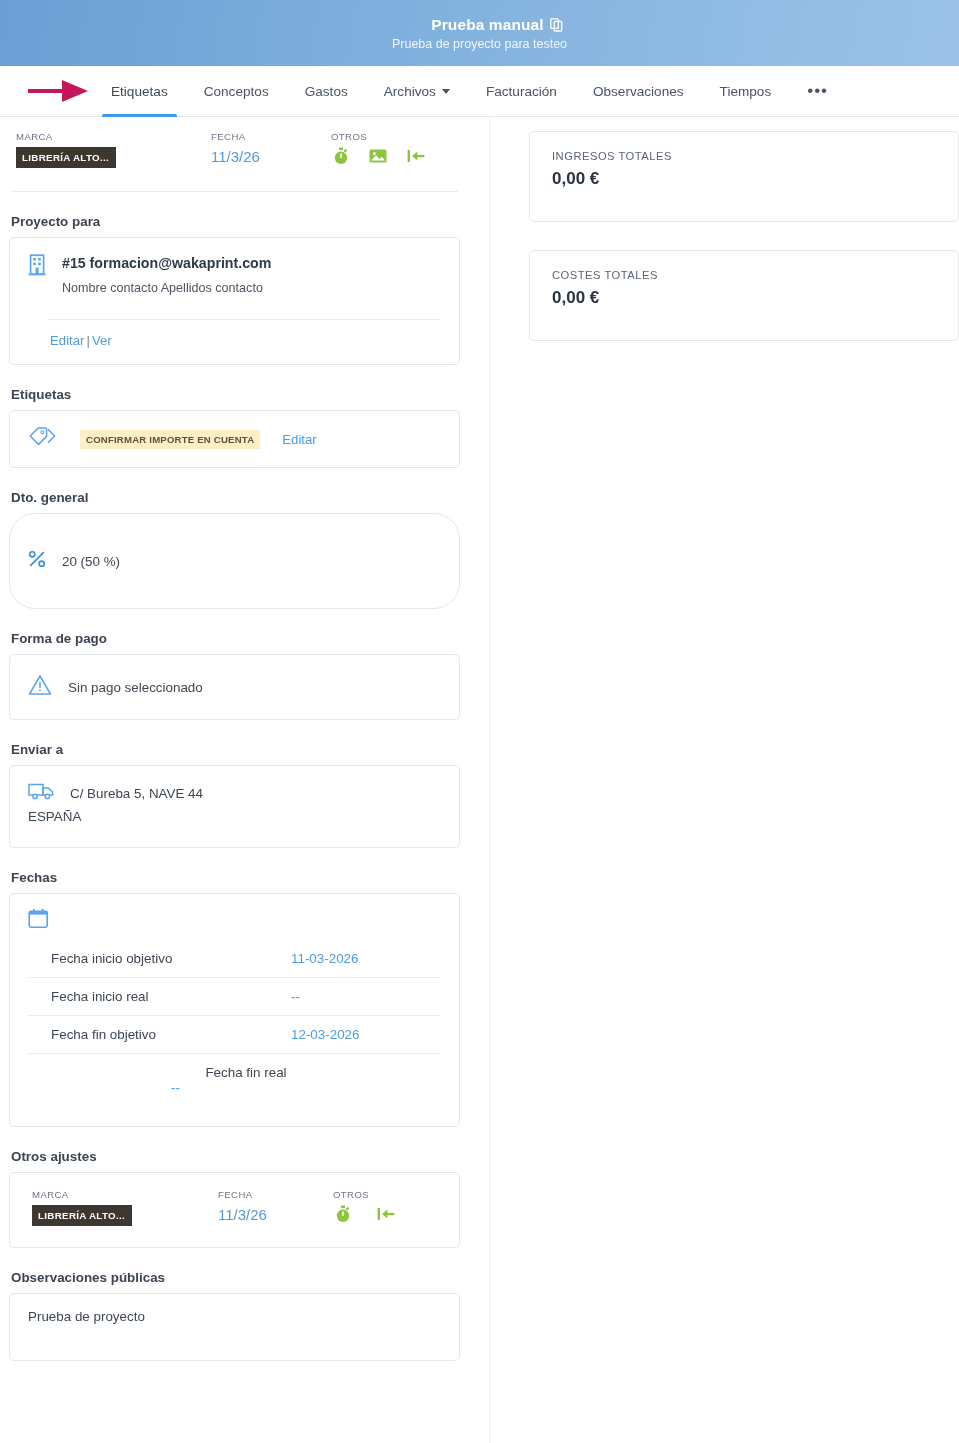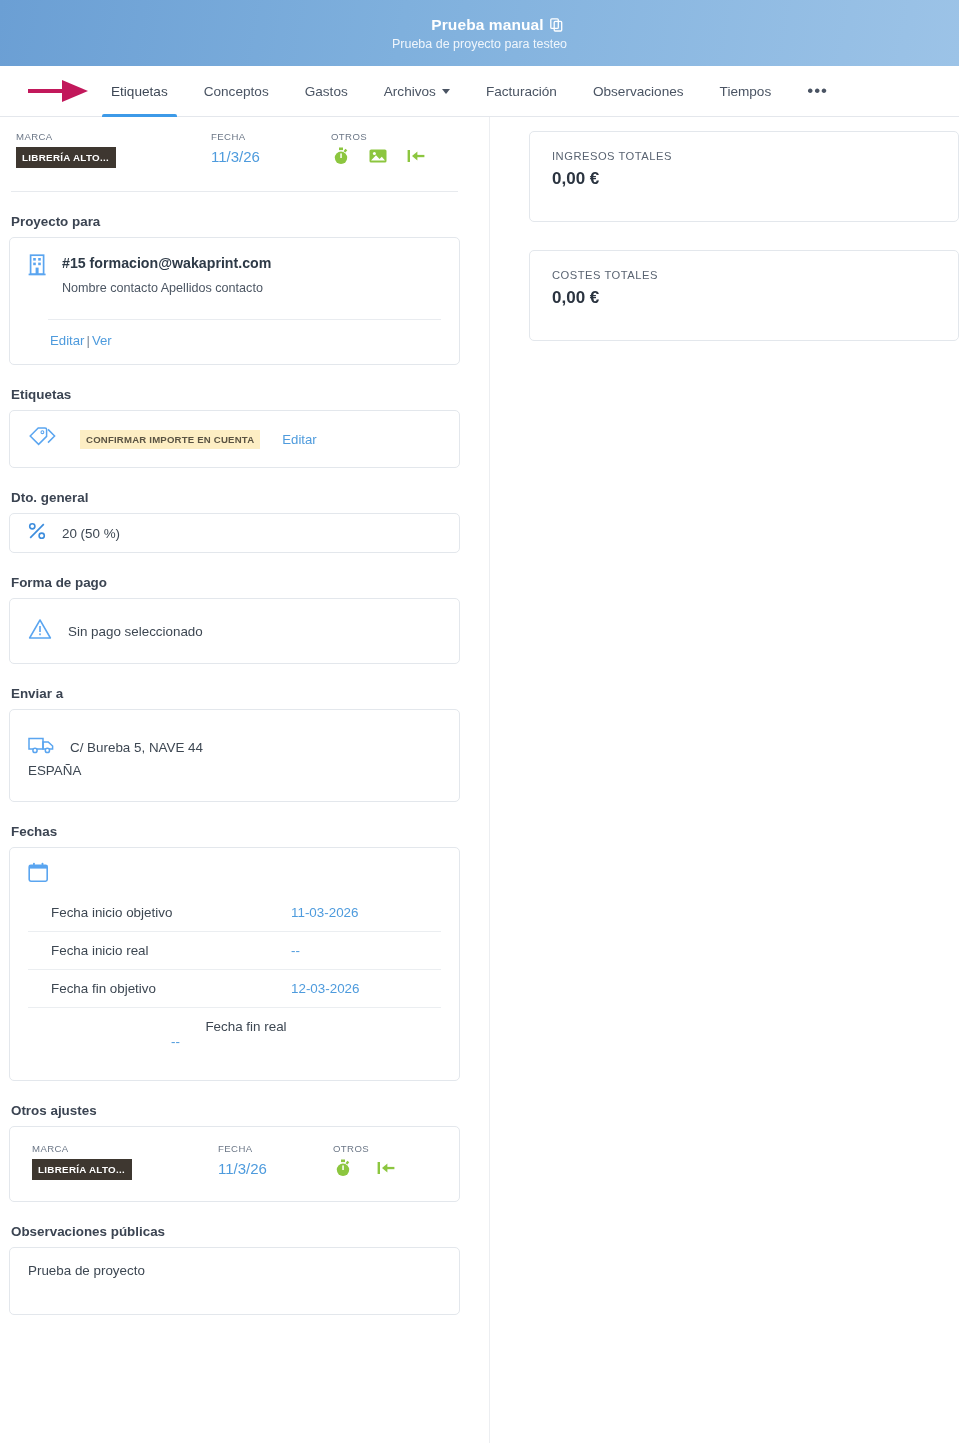--- a/index.html
+++ b/index.html
@@ -153,21 +153,21 @@
     padding: 4px 6px;
     white-space: nowrap;
   }
   .tag-edit { font-size: 13.2px; color: #4e9bdd; cursor: pointer; }
 
   
   .ict-card { display: flex; align-items: center; gap: 16px; padding: 17px 18px; }
   .ict-text { font-size: 13.4px; color: #3d4752; }
 
   
-  .ship-card { padding: 25px 18px 20px 18px; }
+  .ship-card { padding: 15px 18px 20px 18px; }
   .ship-line1 { display: flex; align-items: center; gap: 14px; }
   .ship-text { font-size: 13.4px; color: #3d4752; line-height: 21px; }
   .ship-rest { font-size: 13.4px; color: #3d4752; line-height: 21px; margin-top: 1px; }
 
   
   .dates-card { padding: 14px 18px 20px 18px; }
   .dates-ico { margin-bottom: 6px; }
   .date-row {
     display: flex; align-items: center;
     padding: 11px 0 11px 23px;
@@ -329,21 +329,21 @@
           <path d="M2.2 11 L10.2 3 H17 A1.6 1.6 0 0 1 18.6 4.6 V11.4 L10.6 19.4 Z" stroke="#5aa5f0" stroke-width="1.5" fill="none"></path>
           <circle cx="14.4" cy="7.2" r="1.4" stroke="#5aa5f0" stroke-width="1.1" fill="none"></circle>
           <path d="M20 4.4 L26.6 11 L20 17.6" stroke="#5aa5f0" stroke-width="1.5" fill="none"></path>
         </svg>
       </span>
       <span class="tag-chip">CONFIRMAR IMPORTE EN CUENTA</span>
       <span class="tag-edit">Editar</span>
     </div>
 
     <div class="sec-title">Dto. general</div>
-    <div class="card ict-card" style="padding:8px 18px;">
+    <div class="card ict-card" style="padding:36px 18px;border-radius:26px;">
       <span>
         <svg width="18" height="18" viewBox="0 0 18 18">
           <circle cx="4.3" cy="4.3" r="2.6" stroke="#3d8ddd" stroke-width="1.6" fill="none"></circle>
           <circle cx="13.7" cy="13.7" r="2.6" stroke="#3d8ddd" stroke-width="1.6" fill="none"></circle>
           <path d="M15.8 2.2 L2.2 15.8" stroke="#3d8ddd" stroke-width="1.7"></path>
         </svg>
       </span>
       <span class="ict-text">20 (50 %)</span>
     </div>
 

